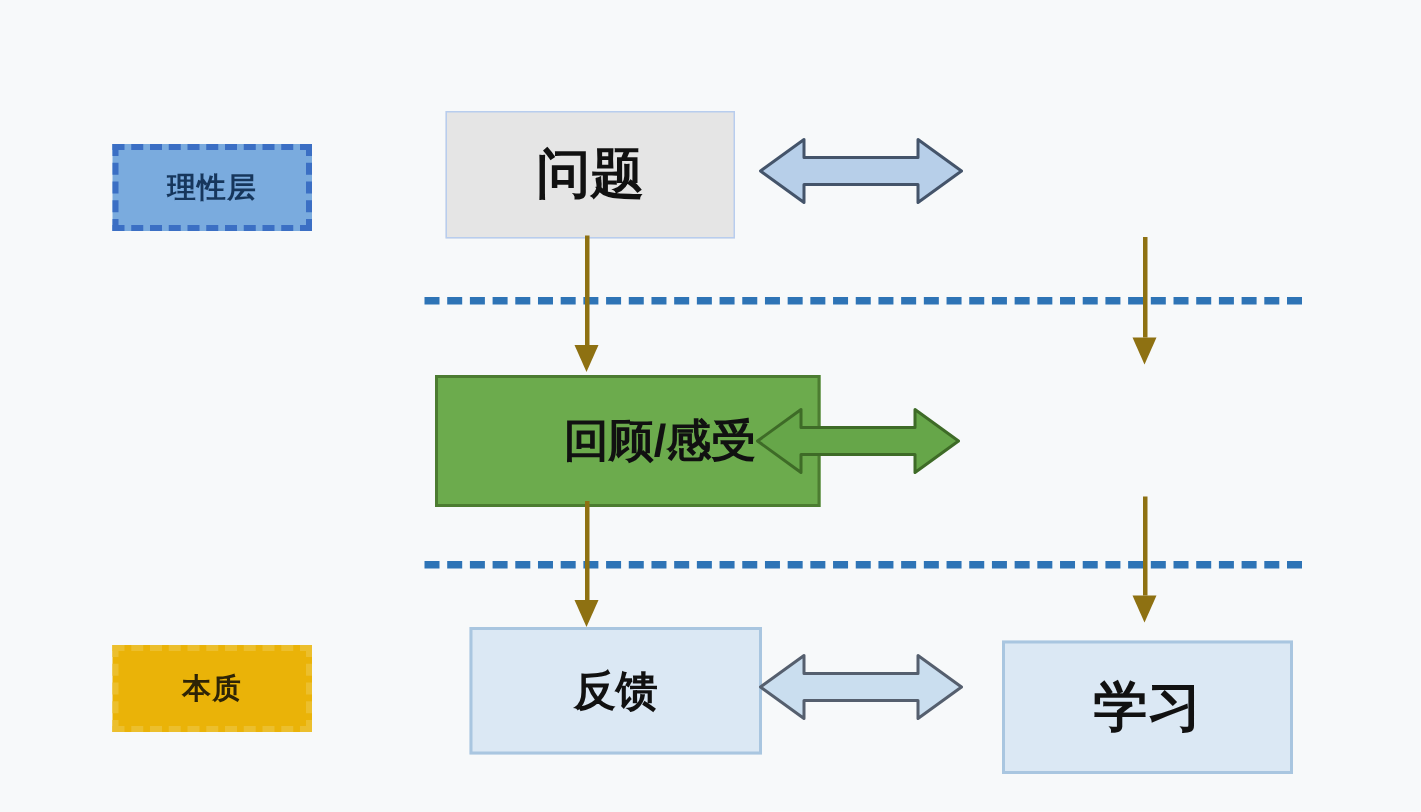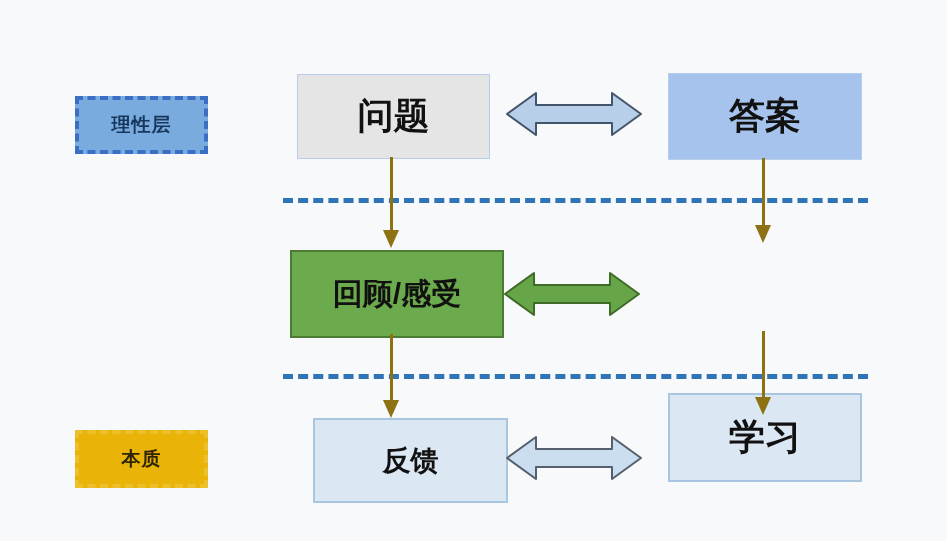--- a/index.html
+++ b/index.html
@@ -46,26 +46,26 @@
   .flow-box{
     position:absolute;
     display:flex;align-items:center;justify-content:center;
     color:#111;font-weight:600;
   }
   .box-question{left:297px;top:74px;width:191px;height:83px;
     background:#e5e5e5;border:1px solid #b8cdee;font-size:36px;}
   .box-answer{left:668px;top:73px;width:192px;height:85px;
     background:#a6c3ed;border:1px solid #b8cdee;font-size:36px;}
   .box-review{left:290px;top:250px;width:210px;height:84px;
-    background:#6cab4d;border:2px solid #4c7c31;font-size:30px;}
+    background:#6cab4d;border:2px solid #4c7c31;font-size:30px;padding-left:43px;}
   .box-tree{left:658px;top:243px;width:210px;height:88px;
     background:#6cab4d;border:2px solid #4c7c31;font-size:32px;}
   .box-feedback{left:313px;top:418px;width:191px;height:81px;
     background:#dbe8f4;border:2px solid #a9c6e0;font-size:28px;}
-  .box-learning{left:668px;top:393px;width:190px;height:85px;
+  .box-learning{left:668px;top:427px;width:190px;height:85px;
     background:#dbe8f4;border:2px solid #a9c6e0;font-size:36px;}
 
   
   .varrow{
     position:absolute;width:16px;
     display:flex;flex-direction:column;align-items:center;
   }
   .varrow .shaft{width:3px;flex:1;background:#8e7112;}
   .varrow .head{
     width:0;height:0;
@@ -95,23 +95,20 @@
   <div class="layer-label rational">
     <span>理性层</span>
   </div>
   <div class="layer-label essence">
     <span>本质</span>
   </div>
 
   <div class="flow-box box-question">
     <span>问题</span>
   </div>
-  <div class="flow-box box-answer">
-    <span>答案</span>
-  </div>
 
   <div class="flow-box box-review">
     <span>回顾/感受</span>
   </div>
 
   <div class="flow-box box-feedback">
     <span>反馈</span>
   </div>
   <div class="flow-box box-learning">
     <span>学习</span>

